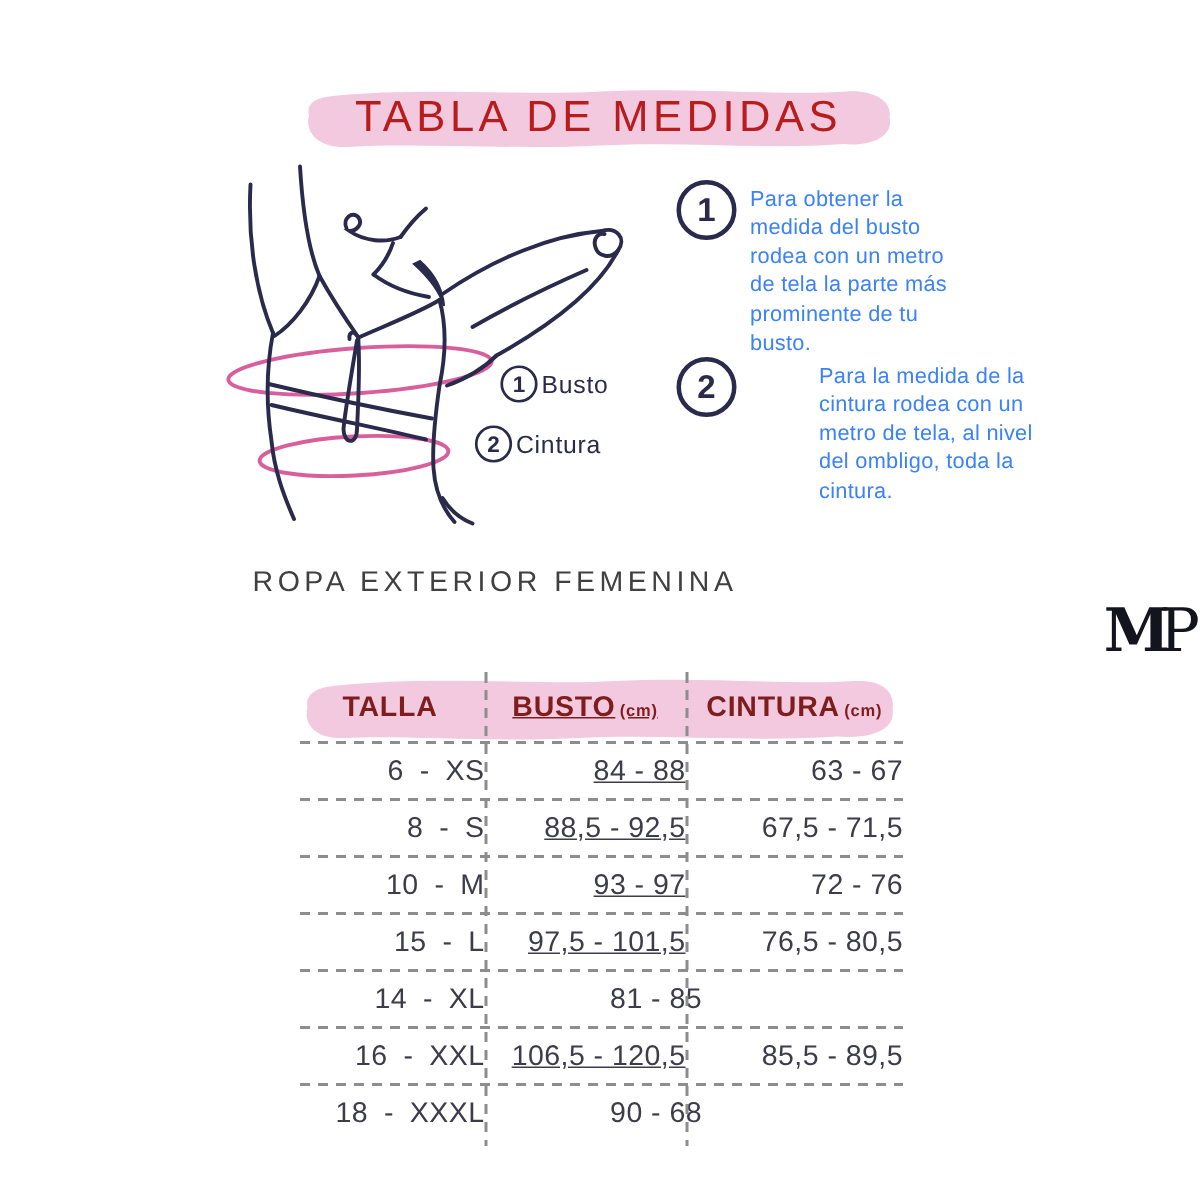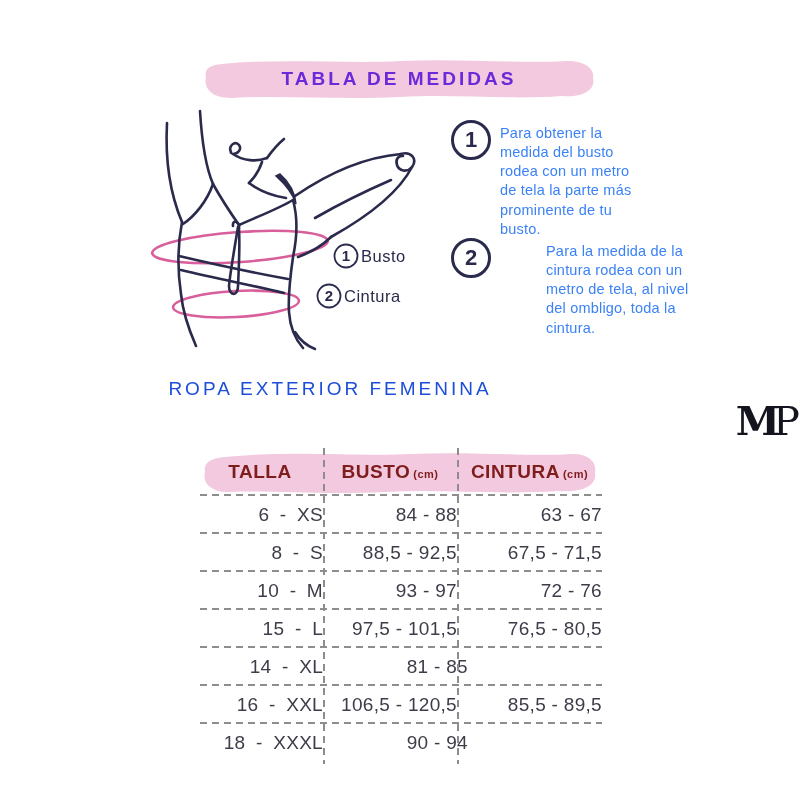--- a/index.html
+++ b/index.html
@@ -3,55 +3,55 @@
 <meta charset="utf-8">
 <style>
   html,body{margin:0;padding:0;background:#ffffff;}
   .page{position:relative;width:800px;height:800px;background:#ffffff;overflow:hidden;
         font-family:"Liberation Sans", sans-serif;}
 
   
   .title-banner{position:absolute;left:200px;top:56px;width:398px;height:45px;}
   .title-banner svg{position:absolute;inset:0;}
   .title-banner .title-text{position:absolute;inset:0;display:flex;align-items:center;justify-content:center;
-        font-size:19px;font-weight:bold;letter-spacing:3px;color:#6d28d9;}
+        font-size:29px;font-weight:normal;letter-spacing:3px;color:#b91c1c;}
 
   
   .figure{position:absolute;left:145px;top:106px;width:300px;height:245px;}
   .figure text{font-family:"Liberation Sans", sans-serif;}
 
   
   .num-badge{position:absolute;width:34px;height:34px;border:3px solid #2a2a4c;border-radius:50%;
         display:flex;align-items:center;justify-content:center;
         font-size:22px;font-weight:bold;color:#2a2a4c;background:#fff;}
   .badge-1{left:451px;top:120px;}
   .badge-2{left:451px;top:238px;}
   .inst-text{position:absolute;width:146px;margin:0;font-size:14.5px;line-height:1.32;
         color:#3b82f6;letter-spacing:0.2px;}
   .inst-text-1{left:500px;top:124px;}
   .inst-text-2{left:500px;top:242px;margin-left:46px;}
 
   
   .section-title{position:absolute;left:0;top:378px;width:660px;text-align:center;
-        font-size:19px;letter-spacing:3px;color:#1d4ed8;}
+        font-size:19px;letter-spacing:3px;color:#404040;}
   .brand-logo{position:absolute;left:0;top:399px;width:800px;text-align:right;color:#14141f;
         font-family:"DejaVu Serif", serif;line-height:1.1;}
   .brand-logo .lm{font-size:40px;font-weight:bold;}
   .brand-logo .lp{font-size:40px;font-weight:400;margin-left:-7px;}
 
   
   .size-table{position:absolute;left:200px;top:448px;width:402px;height:316px;}
   .thead{position:relative;height:48px;}
   .thead svg{position:absolute;left:0;top:0;width:402px;height:48px;}
   .hrow,.trow{display:flex;}
   .hcell{position:relative;z-index:1;height:48px;line-height:48px;text-align:center;
         font-size:19px;font-weight:bold;color:#7f1d1d;letter-spacing:0.5px;}
   .unit{font-size:11px;font-weight:bold;margin-left:3px;}
   .c1{width:123px;}
-  .c2{width:134px;}
+  .c2{width:134px;text-decoration:underline;}
   .c3{width:145px;}
   .trow{position:relative;height:38px;}
   .cell{height:38px;line-height:38px;text-align:right;font-size:19px;color:#3d3d49;letter-spacing:0.3px;}
   .cell.c1{word-spacing:5px;}
   .hsep::after{content:'';position:absolute;left:0;right:0;bottom:0;height:2px;
         background:repeating-linear-gradient(90deg,#8d8d8d 0 7px,transparent 7px 12px);}
   .thead.hsep::after{z-index:2;}
   .vline{position:absolute;top:0;bottom:0;width:2px;z-index:2;
         background:repeating-linear-gradient(180deg,#8d8d8d 0 7px,transparent 7px 12px);}
   .v1{left:123px;}
@@ -164,20 +164,20 @@
       <div class="cell c1">14 - XL</div>
       <div class="cell c3">81 - 85</div>
     </div>
     <div class="trow hsep">
       <div class="cell c1">16 - XXL</div>
       <div class="cell c2">106,5 - 120,5</div>
       <div class="cell c3">85,5 - 89,5</div>
     </div>
     <div class="trow">
       <div class="cell c1">18 - XXXL</div>
-      <div class="cell c3">90 - 94</div>
+      <div class="cell c3">90 - 68</div>
     </div>
 
     <div class="vline v1"></div>
     <div class="vline v2"></div>
   </div>
 
 </div>
 
 </body></html>

